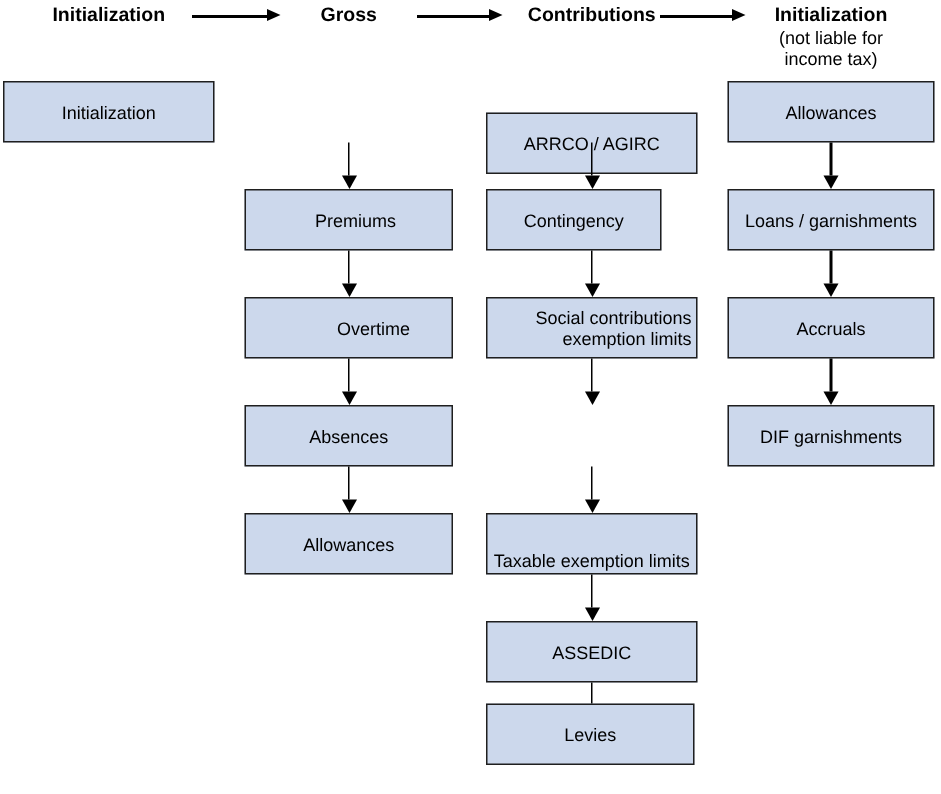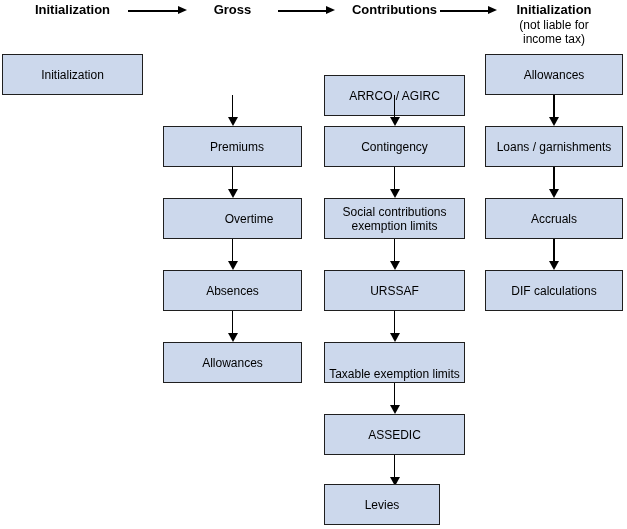--- a/index.html
+++ b/index.html
@@ -100,67 +100,64 @@
     <div class="v-head" style="left: 227.5px; top: 333px;"></div>
     <div class="node" style="left: 163px; top: 342px; width: 139px; height: 41px;">
       <span>Allowances</span>
     </div>
     <div class="stage-header" style="left: 324px; top: 3px; width: 141px;">Contributions</div>
     <div class="node" style="left: 324px; top: 54px; width: 141px; height: 41px; margin-top: 21px;">
       <span>ARRCO / AGIRC</span>
     </div>
     <div class="v-line" style="left: 393.75px; top: 95px; height: 22px;"></div>
     <div class="v-head" style="left: 389.5px; top: 117px;"></div>
-    <div class="node" style="left: 324px; top: 126px; width: 141px; height: 41px;">
+    <div class="node" style="left: 324px; top: 126px; width: 117px; height: 41px;">
       <span>Contingency</span>
     </div>
     <div class="v-line" style="left: 393.75px; top: 167px; height: 22px;"></div>
     <div class="v-head" style="left: 389.5px; top: 189px;"></div>
-    <div class="node" style="left: 324px; top: 198px; width: 141px; height: 41px;">
+    <div class="node" style="left: 324px; top: 198px; width: 141px; height: 41px; text-align: right;">
       <span>Social contributions exemption limits</span>
     </div>
     <div class="v-line" style="left: 393.75px; top: 239px; height: 22px;"></div>
     <div class="v-head" style="left: 389.5px; top: 261px;"></div>
-    <div class="node" style="left: 324px; top: 270px; width: 141px; height: 41px;">
-      <span>URSSAF</span>
-    </div>
     <div class="v-line" style="left: 393.75px; top: 311px; height: 22px;"></div>
     <div class="v-head" style="left: 389.5px; top: 333px;"></div>
     <div class="node" style="left: 324px; top: 342px; width: 141px; height: 41px; align-items: flex-end;">
       <span>Taxable exemption limits</span>
     </div>
     <div class="v-line" style="left: 393.75px; top: 383px; height: 22px;"></div>
     <div class="v-head" style="left: 389.5px; top: 405px;"></div>
     <div class="node" style="left: 324px; top: 414px; width: 141px; height: 41px;">
       <span>ASSEDIC</span>
     </div>
     <div class="v-line" style="left: 393.75px; top: 455px; height: 22px;"></div>
     <div class="v-head" style="left: 389.5px; top: 477px;"></div>
-    <div class="node" style="left: 324px; top: 484px; width: 116px; height: 41px; justify-content: center;">
+    <div class="node" style="left: 324px; top: 469px; width: 139px; height: 41px; justify-content: center;">
       <span>Levies</span>
     </div>
     <div class="stage-header" style="left: 485px; top: 3px; width: 138px;">Initialization</div>
     <div class="stage-subheader" style="left: 504px; top: 19px; width: 100px;">(not liable for income tax)</div>
     <div class="node" style="left: 485px; top: 54px; width: 138px; height: 41px;">
       <span>Allowances</span>
     </div>
     <div class="v-line" style="left: 553.25px; top: 95px; height: 22px;"></div>
     <div class="v-head" style="left: 549px; top: 117px;"></div>
     <div class="node" style="left: 485px; top: 126px; width: 138px; height: 41px;">
       <span>Loans / garnishments</span>
     </div>
     <div class="v-line" style="left: 553.25px; top: 167px; height: 22px;"></div>
     <div class="v-head" style="left: 549px; top: 189px;"></div>
     <div class="node" style="left: 485px; top: 198px; width: 138px; height: 41px;">
       <span>Accruals</span>
     </div>
     <div class="v-line" style="left: 553.25px; top: 239px; height: 22px;"></div>
     <div class="v-head" style="left: 549px; top: 261px;"></div>
     <div class="node" style="left: 485px; top: 270px; width: 138px; height: 41px;">
-      <span>DIF calculations</span>
+      <span>DIF garnishments</span>
     </div>
     <div class="h-line" style="left: 128px; top: 10px; width: 50px;"></div>
     <div class="h-head" style="left: 178px; top: 6.2px;"></div>
     <div class="h-line" style="left: 278px; top: 10px; width: 48px;"></div>
     <div class="h-head" style="left: 326px; top: 6.2px;"></div>
     <div class="h-line" style="left: 440px; top: 10px; width: 48px;"></div>
     <div class="h-head" style="left: 488px; top: 6.2px;"></div>
   </div>
 
 </body></html>

